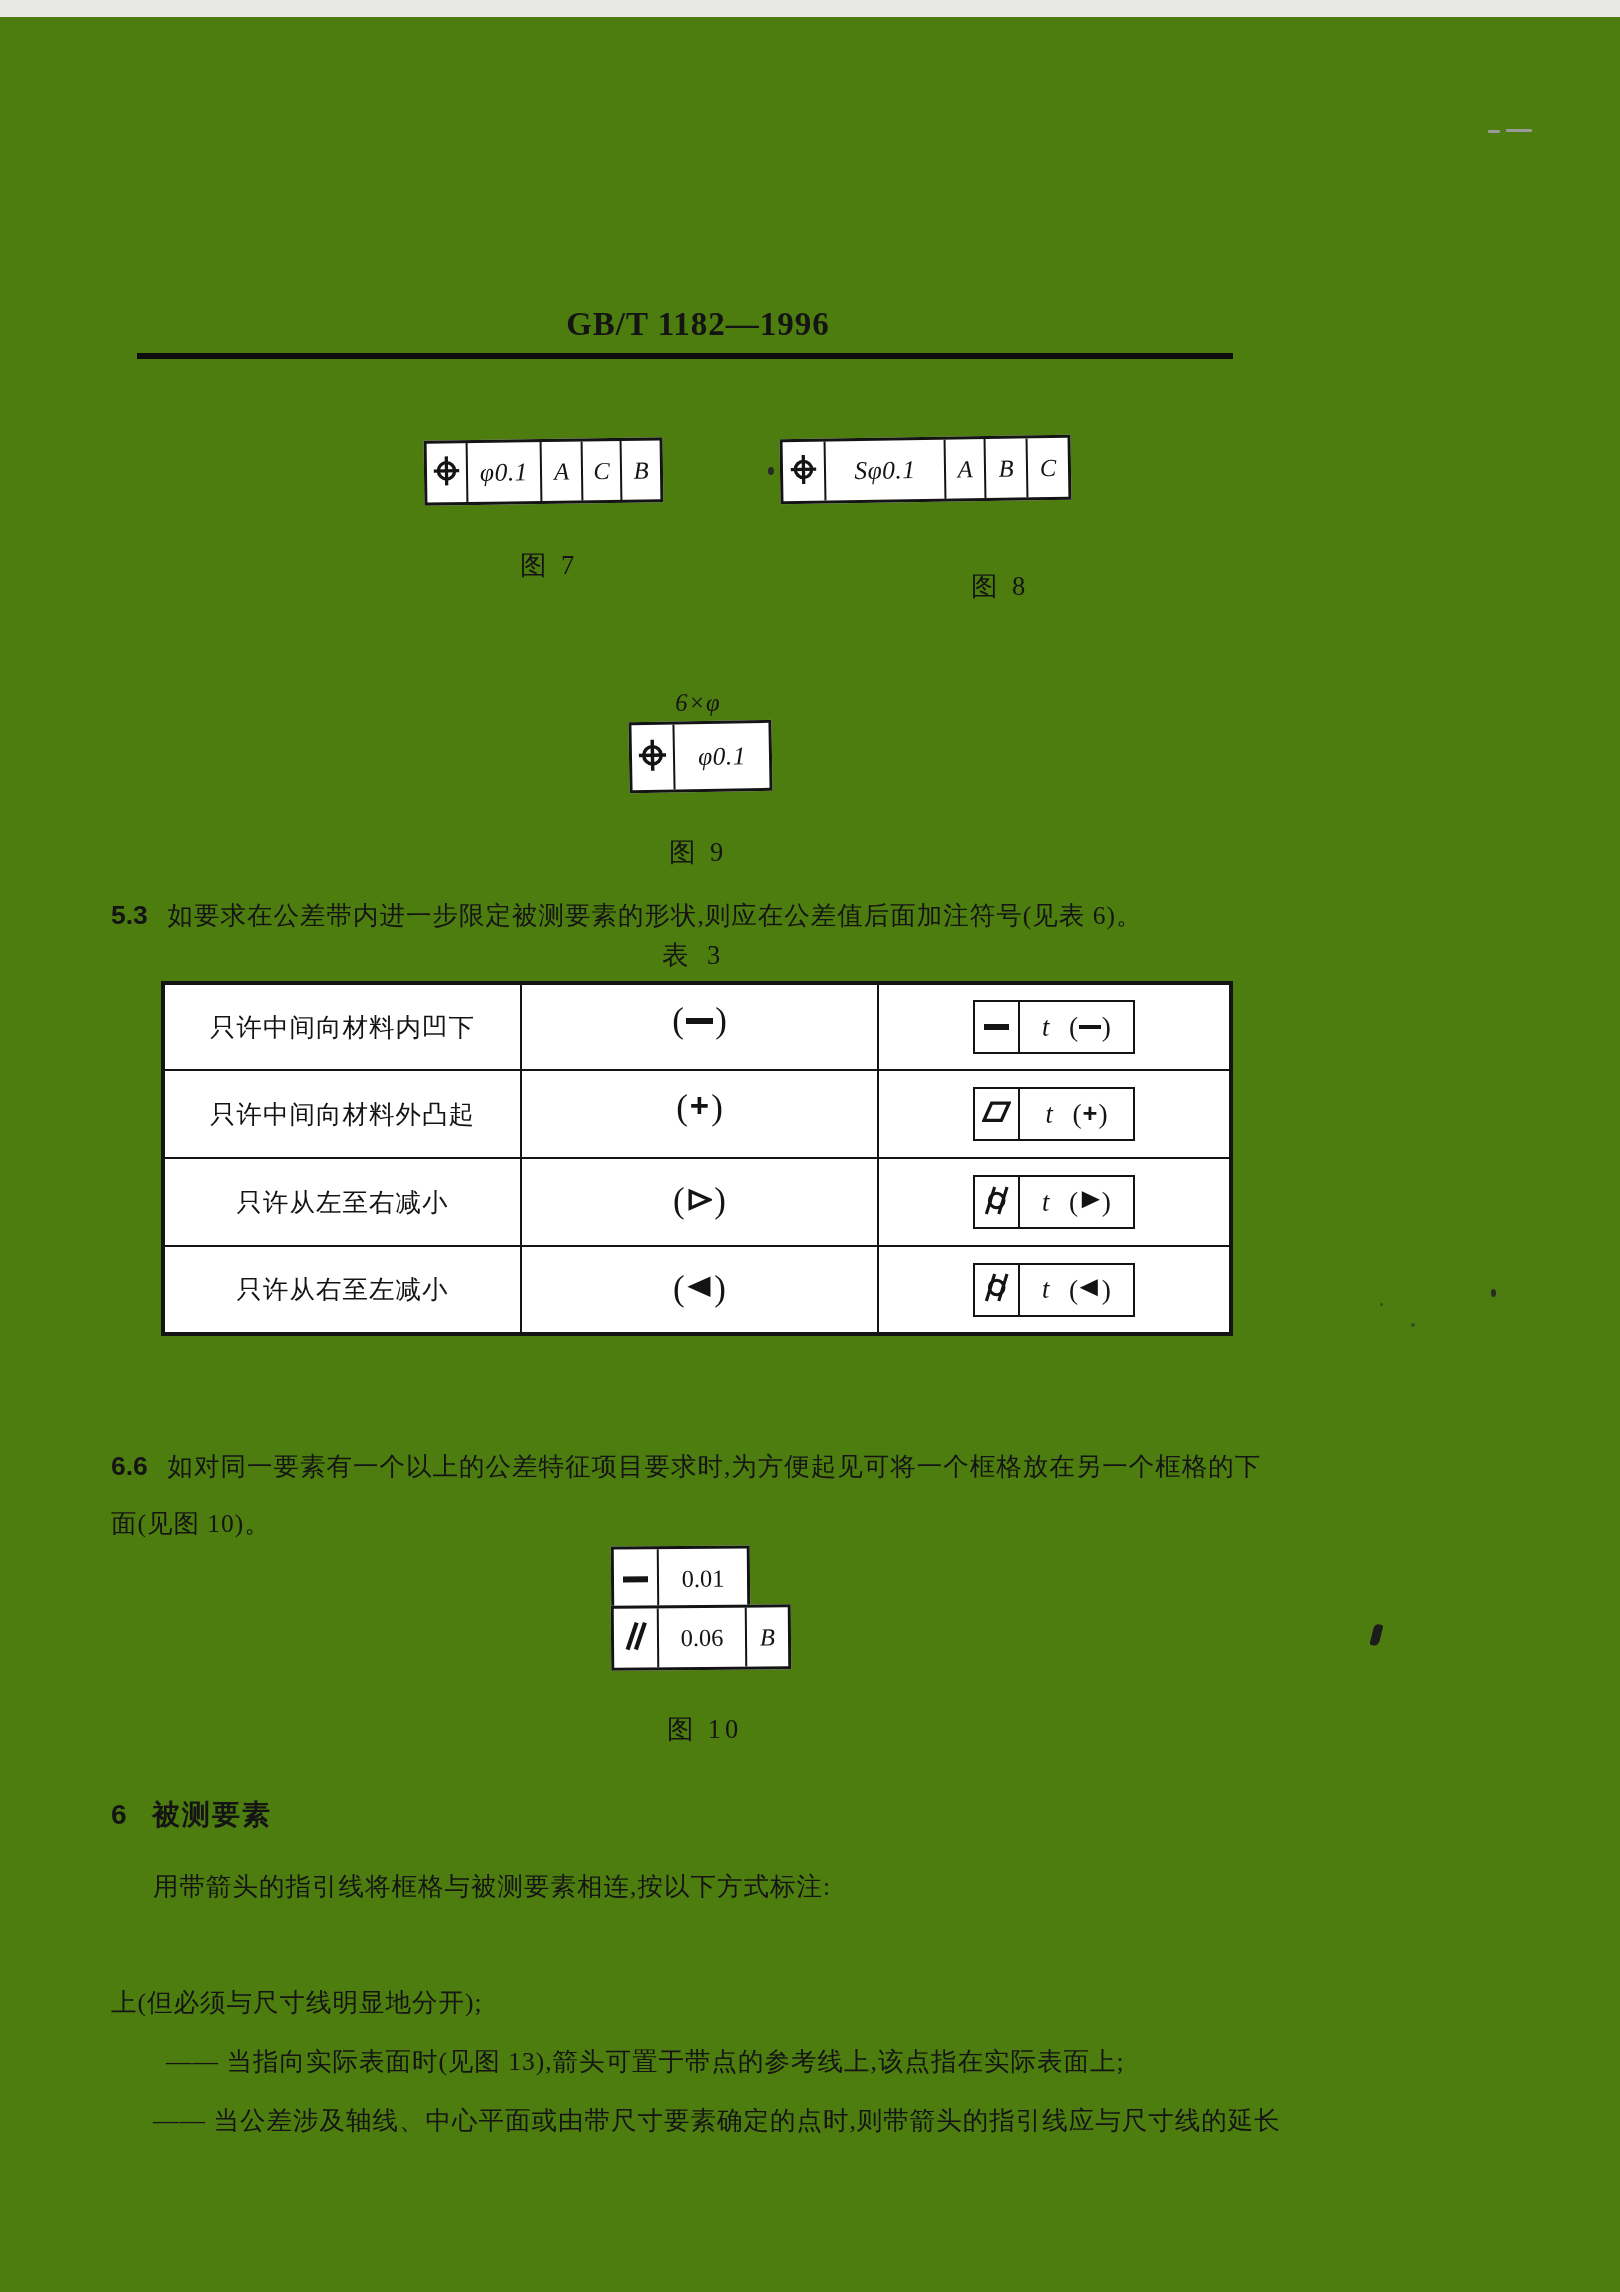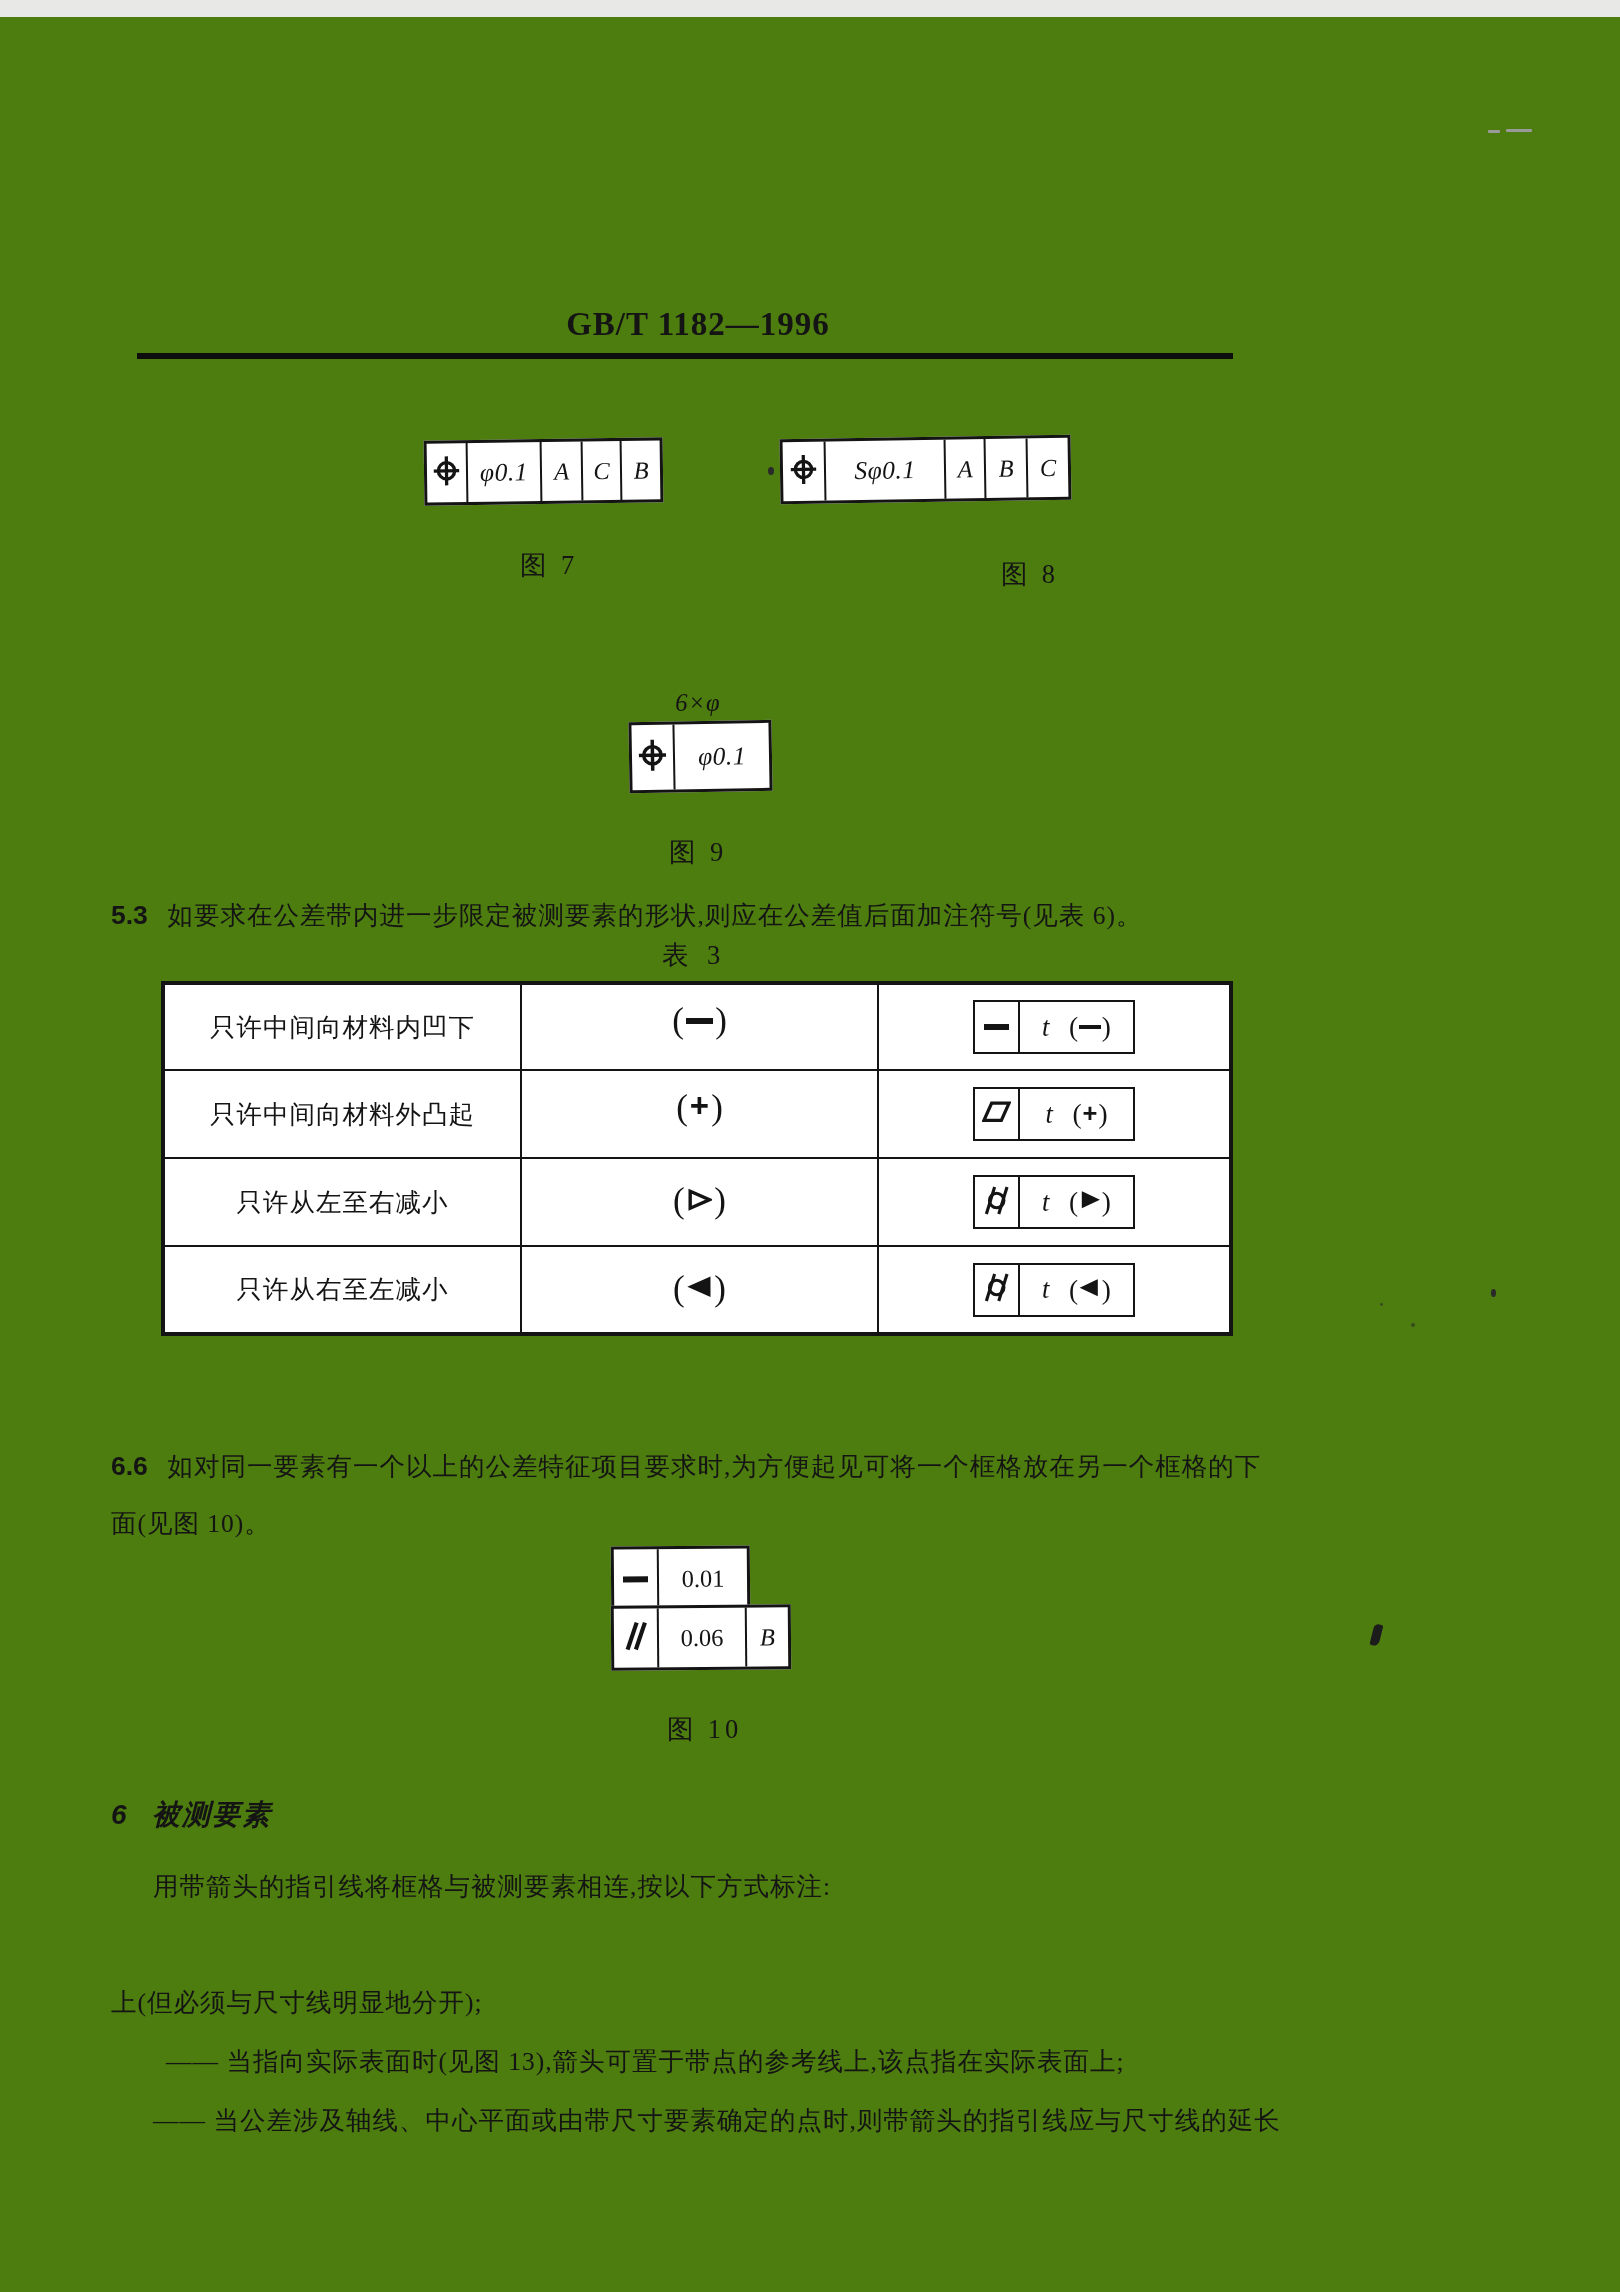--- a/index.html
+++ b/index.html
@@ -92,21 +92,21 @@
           </svg>
       </span>
     </div>
     <div class="cell val" style="width:120px;">Sφ0.1</div>
     <div class="cell datum" style="width:40px;">A</div>
     <div class="cell datum" style="width:42px;">B</div>
     <div class="cell datum" style="width:40px;">C</div>
   </div>
 
   <div class="abs caption nowrap" style="left:490px;top:530px;width:118px;">图 7</div>
-  <div class="abs caption nowrap" style="left:941px;top:539px;width:118px;text-align:right;">图 8</div>
+  <div class="abs caption nowrap" style="left:941px;top:551px;width:118px;">图 8</div>
 
 
   <div class="abs fig9-label nowrap" style="left:629px;top:672px;width:138px;">6×φ</div>
   <div class="abs fcf" style="left:629px;top:704px;height:65px;transform:rotate(-1deg);">
     <div class="cell" style="width:43px;">
       <span>
         <svg width="31" height="39" viewBox="0 0 32 38">
             <circle cx="16" cy="19" r="9" fill="none" stroke="#141414" stroke-width="3.6"></circle>
             <line x1="16" y1="3" x2="16" y2="35" stroke="#141414" stroke-width="3.6"></line>
             <line x1="2" y1="19" x2="30" y2="19" stroke="#141414" stroke-width="3.6"></line>
@@ -277,21 +277,21 @@
             <line x1="12" y1="28" x2="21" y2="2" stroke="#141414" stroke-width="4"></line>
           </svg></span>
     </div>
     <div class="cell" style="width:88px;font-size:24.5px;">0.06</div>
     <div class="cell datum" style="width:41px;">B</div>
   </div>
   <div class="abs caption nowrap" style="left:641px;top:1694px;width:127px;">图 10</div>
 
   <div class="abs pen-mark" style="left:1372px;top:1607px;"></div>
 
-  <div class="abs h6 nowrap" style="left:111px;top:1779px;font-style:italic;">
+  <div class="abs h6 nowrap" style="left:111px;top:1779px;">
     <span class="n">6</span><span>被测要素</span>
   </div>
 
   <div class="abs body-line nowrap" style="left:153px;top:1853px;">用带箭头的指引线将框格与被测要素相连,按以下方式标注:</div>
   <div class="abs body-line nowrap" style="left:111px;top:1969px;">上(但必须与尺寸线明显地分开);</div>
   <div class="abs body-line nowrap" style="left:166px;top:2028px;">—— 当指向实际表面时(见图 13),箭头可置于带点的参考线上,该点指在实际表面上;</div>
   <div class="abs body-line nowrap" style="left:153px;top:2087px;">—— 当公差涉及轴线、中心平面或由带尺寸要素确定的点时,则带箭头的指引线应与尺寸线的延长</div>
 
 </div>
 

